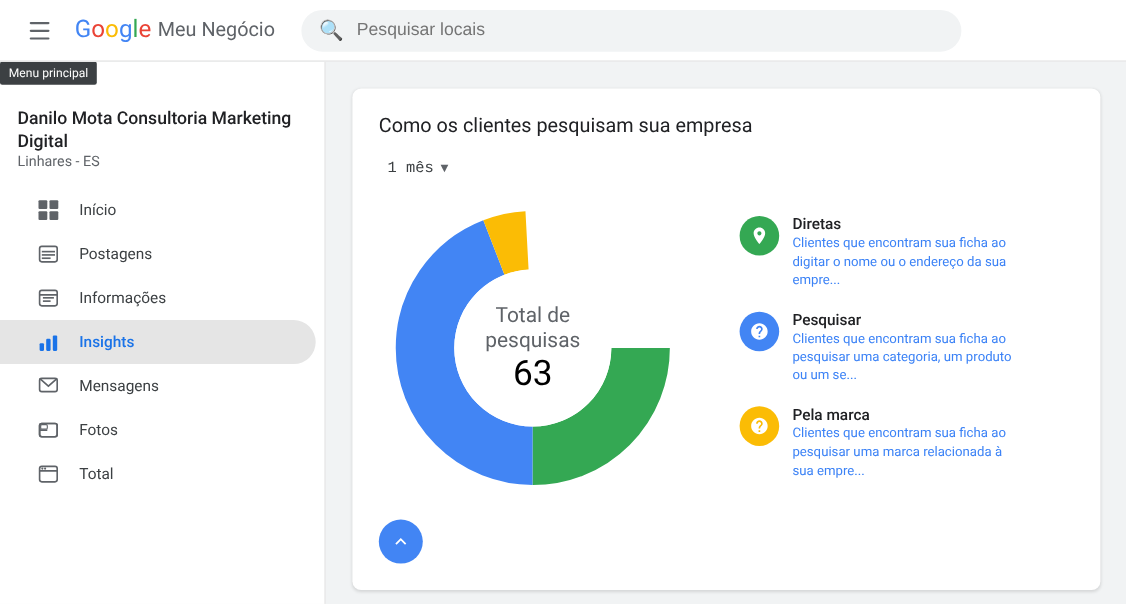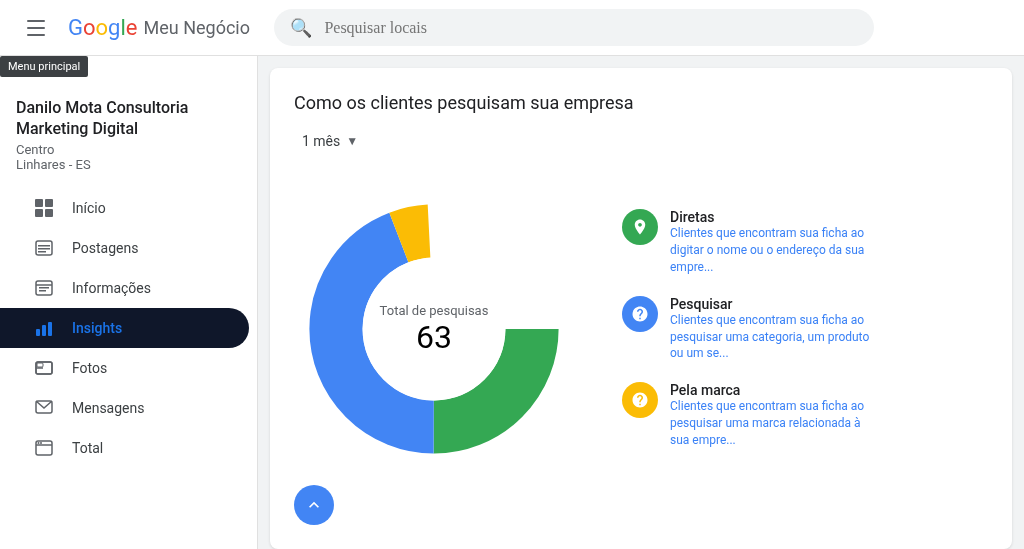--- a/index.html
+++ b/index.html
@@ -32,31 +32,31 @@
     .g-green { color: #34A853; }
     .topbar-brand { font-size: 18px; color: #5f6368; margin-right: 24px; white-space: nowrap; text-align: center; }
     .search-bar {
       display: flex; align-items: center;
       background: #f1f3f4; border-radius: 24px;
       padding: 8px 16px; flex: 1; max-width: 600px;
     }
     .search-icon { color: #9aa0a6; margin-right: 12px; font-size: 18px; }
     .search-input {
       border: none; background: transparent; outline: none;
-      font-size: 16px; color: #15803d; width: 100%; font-family: Liberation Serif, serif;
+      font-size: 16px; color: #15803d; width: 100%;
     }
 
     
     .main-layout {
       display: flex; flex: 1; overflow: hidden;
     }
 
     
     .sidebar {
-      width: 258px; background: #fff; flex-shrink: 0;
+      width: 296px; background: #fff; flex-shrink: 0;
       overflow-y: auto; padding-top: 8px;
       border-right: 1px solid #e0e0e0;
       position: relative;
     }
     .menu-principal-tooltip {
       position: absolute; top: 0; left: 0;
       background: #3c4043; color: #fff;
       font-size: 11px; padding: 4px 8px;
       border-radius: 2px; z-index: 5;
       white-space: nowrap;
@@ -67,50 +67,50 @@
     .business-location { font-size: 13px; color: #5f6368; }
 
     .nav-list { list-style: none; margin-top: 8px; }
     .nav-item {
       display: flex; align-items: center;
       padding: 10px 32px; cursor: pointer;
       border-radius: 0 24px 24px 0; margin-right: 8px;
       font-size: 14px; color: #3c4043;
       gap: 16px;
     }
-    .nav-item.active { background: #0f172a; color: #1a73e8; font-weight: 500; }
+    .nav-item.active { background: #e5e5e5; color: #1a73e8; font-weight: 500; }
     .nav-item.active .nav-icon { color: #1a73e8; }
     .nav-icon { font-size: 18px; color: #5f6368; display: flex; align-items: center; justify-content: center; width: 24px; }
     .nav-label { font-size: 14px; }
 
     
-    .content { flex: 1; overflow-y: auto; padding: 12px; background: #f1f3f4; }
+    .content { flex: 1; overflow-y: auto; padding: 24px; background: #f1f3f4; }
     .card {
       background: #fff; border-radius: 8px;
       padding: 24px; box-shadow: 0 1px 3px rgba(0,0,0,0.12);
     }
     .card-title { font-size: 18px; color: #202124; font-weight: 400; margin-bottom: 16px; }
 
-    .filter-row { display: flex; align-items: center; margin-bottom: 36px; }
+    .filter-row { display: flex; align-items: center; margin-bottom: 11px; font-family: Liberation Mono, monospace; }
     .filter-select {
       display: flex; align-items: center; gap: 6px;
       font-size: 14px; color: #3c4043; cursor: pointer;
       padding: 4px 8px; border-radius: 4px;
     }
     .dropdown-arrow { font-size: 12px; color: #5f6368; }
 
     .chart-area { display: flex; align-items: center; gap: 48px; }
 
     
     .donut-container { position: relative; width: 280px; height: 280px; flex-shrink: 0; }
     .donut-center-text {
       position: absolute; top: 50%; left: 50%; transform: translate(-50%, -50%);
       text-align: center;
     }
-    .donut-center-label { font-size: 13px; color: #5f6368; }
+    .donut-center-label { font-size: 19px; color: #5f6368; }
     .donut-center-value { font-size: 32px; font-weight: 400; color: #000000; }
 
     
     .legend { display: flex; flex-direction: column; gap: 20px; }
     .legend-item { display: flex; align-items: flex-start; gap: 12px; }
     .legend-icon {
       width: 36px; height: 36px; border-radius: 50%;
       display: flex; align-items: center; justify-content: center;
       flex-shrink: 0; color: #fff; font-size: 16px;
     }
@@ -153,21 +153,20 @@
   </div>
 </div>
 
 <div class="main-layout">
 
   <div class="sidebar">
     <div class="menu-principal-tooltip">Menu principal</div>
 
     <div class="business-info">
       <div class="business-name">Danilo Mota Consultoria Marketing Digital</div>
-      <div class="business-area">Centro</div>
       <div class="business-location">Linhares - ES</div>
     </div>
 
     <ul class="nav-list">
 
       <li class="nav-item">
         <span class="nav-icon">
           <svg width="20" height="20" viewBox="0 0 20 20" fill="none">
             <rect x="1" y="1" width="8" height="8" rx="1" fill="#5f6368"></rect>
             <rect x="11" y="1" width="8" height="8" rx="1" fill="#5f6368"></rect>
@@ -210,37 +209,37 @@
             <rect x="14" y="4" width="4" height="14" rx="1" fill="#1a73e8"></rect>
           </svg>
         </span>
         <span class="nav-label">Insights</span>
       </li>
 
 
       <li class="nav-item">
         <span class="nav-icon">
           <svg width="20" height="20" viewBox="0 0 20 20" fill="none">
+            <rect x="2" y="3" width="16" height="12" rx="2" stroke="#5f6368" stroke-width="1.5"></rect>
+            <polyline points="2,3 10,10 18,3" stroke="#5f6368" stroke-width="1.5" fill="none"></polyline>
+          </svg>
+        </span>
+        <span class="nav-label">Mensagens</span>
+      </li>
+
+      <li class="nav-item">
+        <span class="nav-icon">
+          <svg width="20" height="20" viewBox="0 0 20 20" fill="none">
             <rect x="2" y="4" width="16" height="12" rx="2" stroke="#5f6368" stroke-width="1.5"></rect>
             <rect x="2" y="4" width="16" height="12" rx="2" stroke="#5f6368" stroke-width="1.5"></rect>
             <line x1="2" y1="10" x2="9" y2="10" stroke="#5f6368" stroke-width="1.5"></line>
             <rect x="3" y="5" width="6" height="4" rx="1" stroke="#5f6368" stroke-width="1"></rect>
           </svg>
         </span>
         <span class="nav-label">Fotos</span>
-      </li>
-
-      <li class="nav-item">
-        <span class="nav-icon">
-          <svg width="20" height="20" viewBox="0 0 20 20" fill="none">
-            <rect x="2" y="3" width="16" height="12" rx="2" stroke="#5f6368" stroke-width="1.5"></rect>
-            <polyline points="2,3 10,10 18,3" stroke="#5f6368" stroke-width="1.5" fill="none"></polyline>
-          </svg>
-        </span>
-        <span class="nav-label">Mensagens</span>
       </li>
 
       <li class="nav-item">
         <span class="nav-icon">
           <svg width="20" height="20" viewBox="0 0 20 20" fill="none">
             <rect x="2" y="3" width="16" height="14" rx="2" stroke="#5f6368" stroke-width="1.5"></rect>
             <line x1="2" y1="7" x2="18" y2="7" stroke="#5f6368" stroke-width="1.5"></line>
             <circle cx="4.5" cy="5" r="1" fill="#5f6368"></circle>
             <circle cx="7" cy="5" r="1" fill="#5f6368"></circle>
           </svg>

